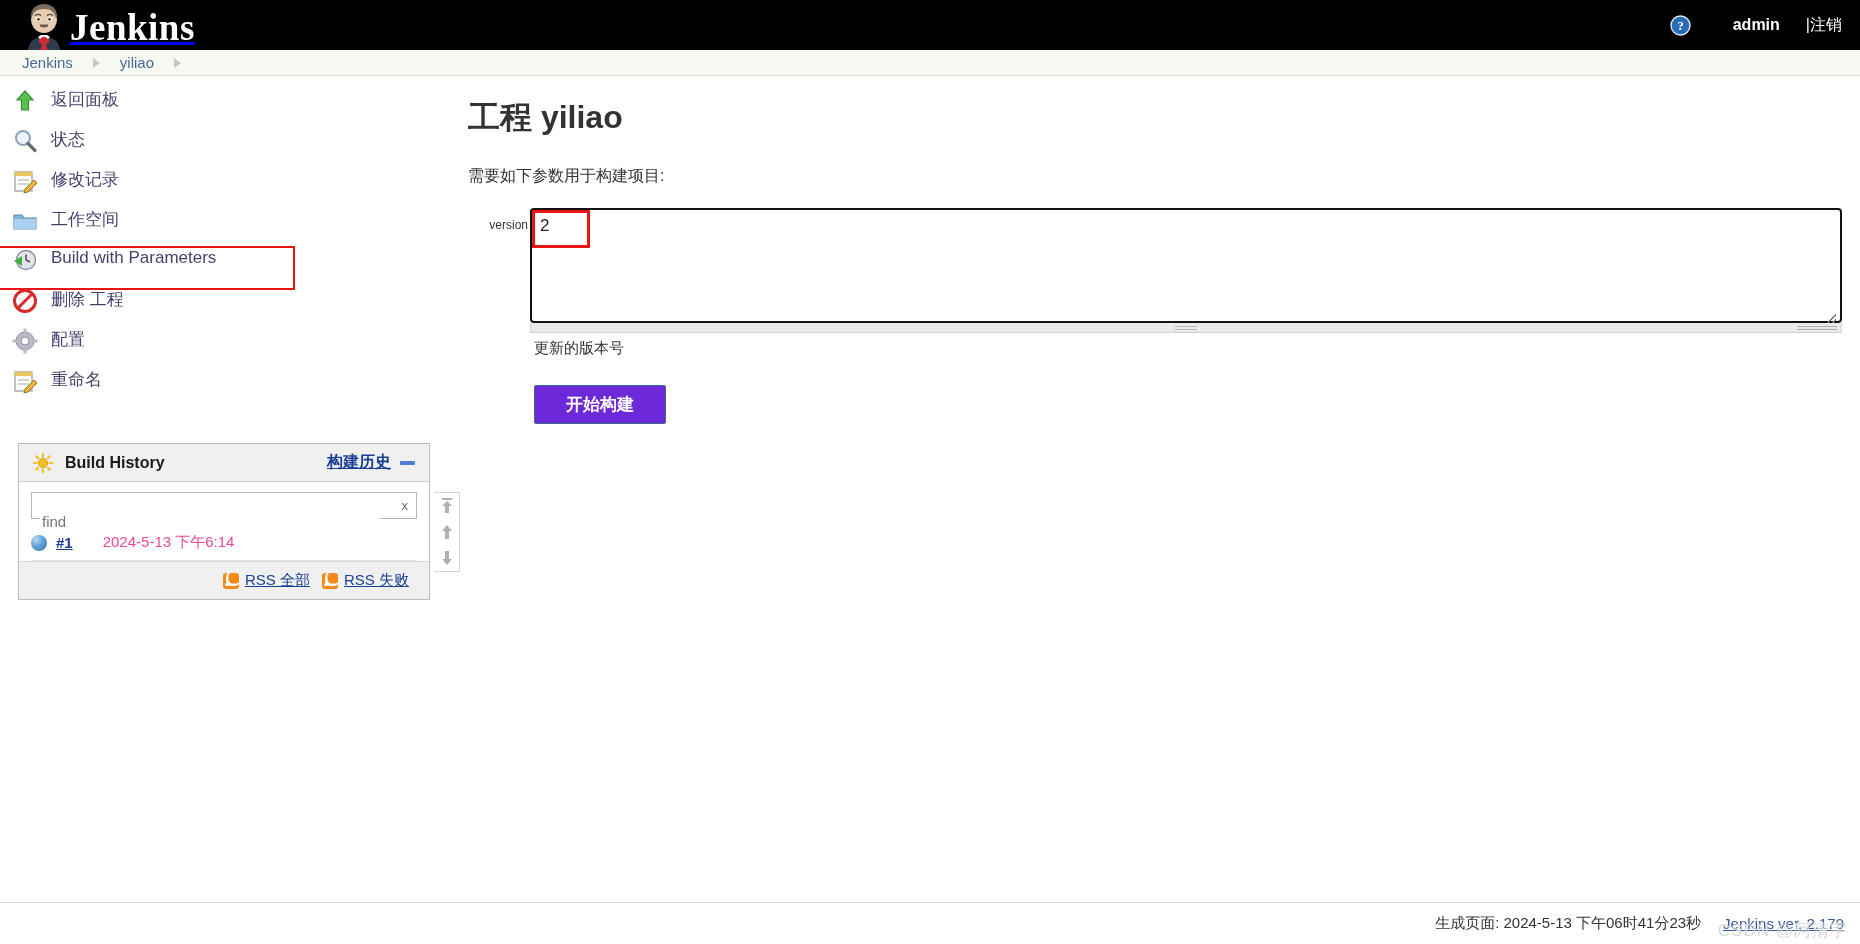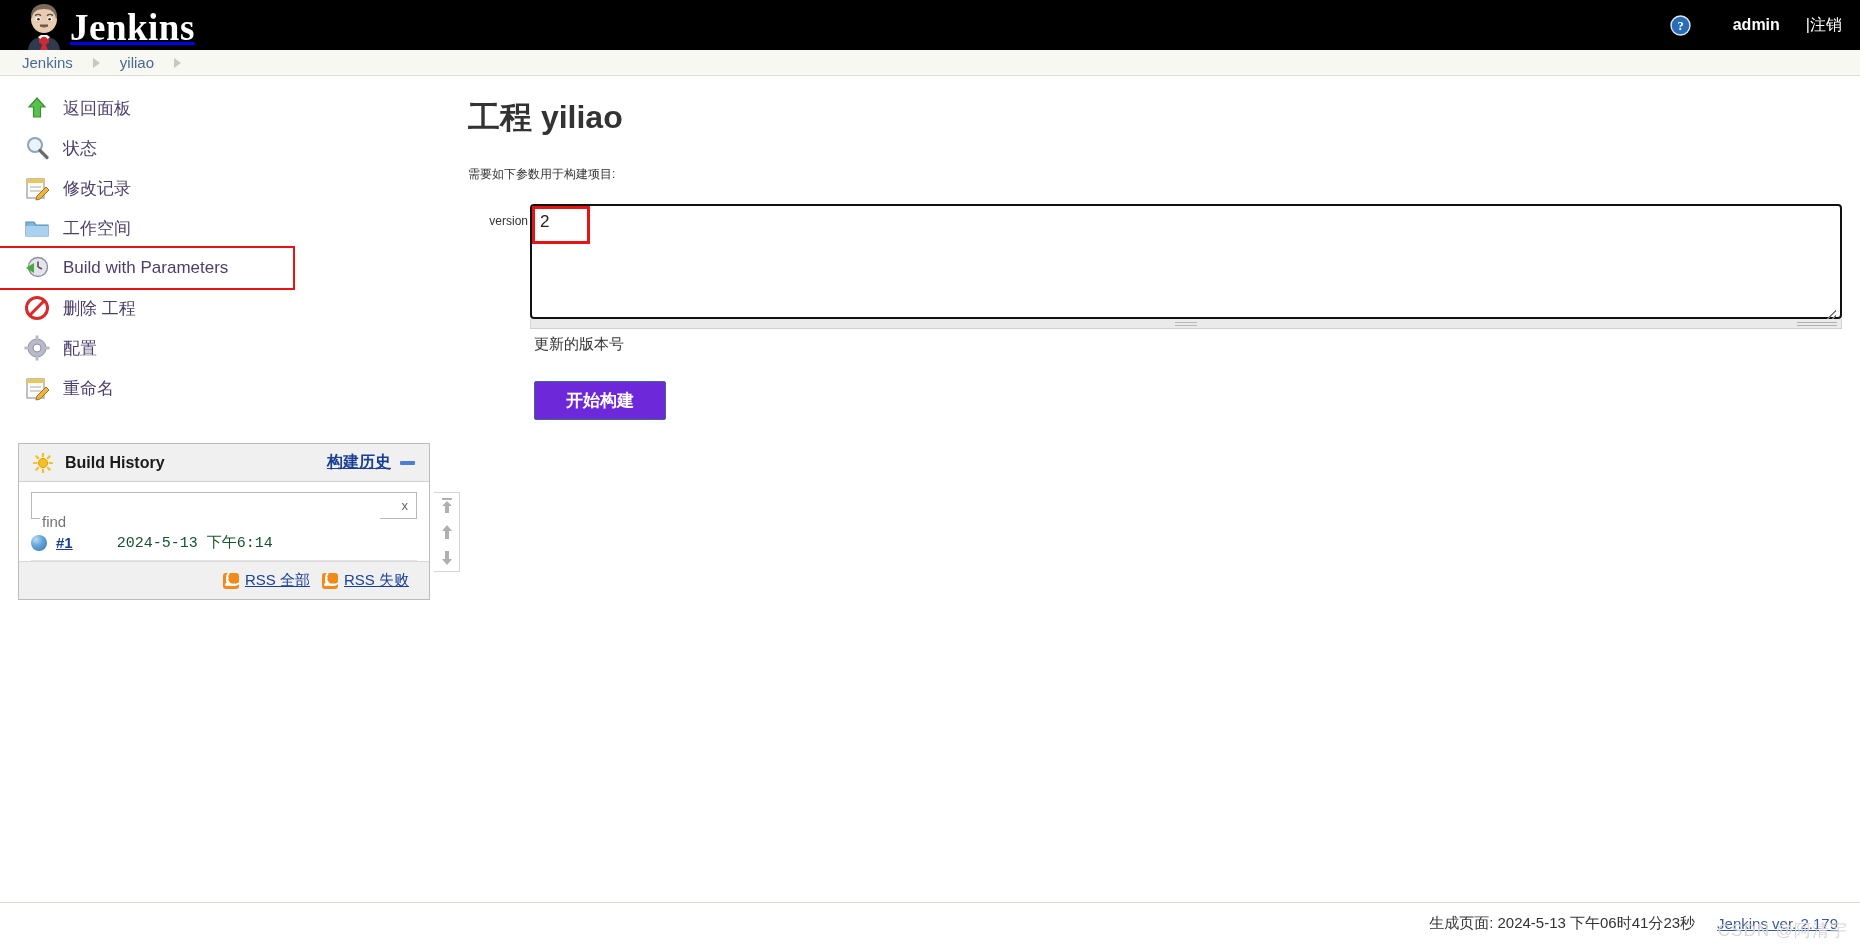--- a/index.html
+++ b/index.html
@@ -54,22 +54,22 @@
   .crumb { color: #4a6a96; font-size: 15px; text-decoration: none; }
   .crumb-sep {
     width: 0; height: 0; margin: 0 20px;
     border-left: 7px solid #c8c8c0;
     border-top: 5px solid transparent; border-bottom: 5px solid transparent;
   }
 
   
   .sidebar { position: absolute; left: 0; top: 88px; width: 460px; }
   .task {
-    display: flex; align-items: center; height: 40px;
-    padding-left: 24px; text-decoration: none;
+    display: flex; align-items: flex-start; height: 40px;
+    padding-left: 12px; text-decoration: none;
   }
   .task .ico { width: 26px; height: 26px; margin-right: 13px; flex: 0 0 26px; position: relative; }
   .task .lbl { color: #4a3f6b; font-size: 17px; }
   .task.highlight { outline: 2px solid #e81313; width: 293px; }
 
   
   .bh {
     position: absolute; left: 18px; top: 443px; width: 412px;
     border: 1px solid #bbbbbb; background: #ffffff;
   }
@@ -94,21 +94,21 @@
     margin-top: 32px;
   }
   .findbox .clearx { margin-left: auto; margin-right: 8px; font-size: 13px; color: #666; }
   .bh-row {
     display: flex; align-items: center; height: 36px;
     border-bottom: 1px solid #e4e4e4; margin-top: 6px;
   }
   .ball { width: 16px; height: 16px; border-radius: 50%; margin-right: 9px;
     background: radial-gradient(circle at 32% 28%, #bcdcf5 0%, #6aa9dd 38%, #2f6fa8 100%); }
   .bh-num { font-size: 15px; color: #1b3f94; font-weight: bold; text-decoration: underline; }
-  .bh-date { font-size: 15px; color: #14532d; margin-left: 44px; font-family: Liberation Mono, monospace; }
+  .bh-date { font-size: 15px; color: #ec4899; margin-left: 30px; }
   .bh-foot {
     background: #f0f0f0; border-top: 1px solid #d9d9d9; height: 38px;
     display: flex; align-items: center; justify-content: flex-end; padding-right: 14px; gap: 6px;
   }
   .rss-ico { width: 16px; height: 16px; border-radius: 3px; background: #f08a1b; position: relative; }
   .rss-ico::before, .rss-ico::after { content: ""; position: absolute; border: 2px solid #fff; border-radius: 50%;
     border-right-color: transparent; border-top-color: transparent; }
   .rss-ico::before { left: 3px; bottom: 3px; width: 7px; height: 7px; }
   .rss-ico::after { left: 3px; bottom: 3px; width: 12px; height: 12px; }
   .rss-dot { position: absolute; left: 2.5px; bottom: 2.5px; width: 3.5px; height: 3.5px; background: #fff; border-radius: 50%; }
@@ -118,21 +118,21 @@
   .arrows {
     position: absolute; left: 434px; top: 492px; width: 26px; height: 80px;
     background: #fff; border: 1px solid #d4d4d4; border-left: none;
     display: flex; flex-direction: column; align-items: center; justify-content: space-around;
   }
   .arw { width: 16px; height: 18px; position: relative; }
 
   
   .main { position: absolute; left: 468px; top: 96px; right: 18px; }
   .page-title { font-size: 32px; font-weight: bold; color: #333333; margin: 0 0 26px 0; }
-  .hint { font-size: 12px; color: #333333; margin-bottom: 21px; }
+  .hint { font-size: 16px; color: #333333; margin-bottom: 21px; }
 
   .param-row { display: flex; align-items: flex-start; }
   .param-name {
     font-size: 12px; color: #333; width: 62px; text-align: right;
     margin-top: 10px; margin-right: 2px; white-space: nowrap;
   }
   .ta-wrap { position: relative; flex: 1; }
   .ta {
     width: 1312px; height: 115px; border: 2px solid #111111; border-radius: 4px;
     background: #ffffff; font-size: 17px; color: #222; padding: 6px 8px;
@@ -168,21 +168,21 @@
     margin: 27px 0 0 66px; width: 132px; height: 39px;
     background: #6d28d9; color: #ffffff; font-size: 17px; font-weight: bold;
     border: 1px solid #3d6a84; border-radius: 2px; cursor: pointer;
     font-family: "Liberation Sans", sans-serif;
   }
 
   
   .footer {
     position: absolute; left: 0; bottom: 0; width: 1860px; height: 42px;
     border-top: 1px solid #dcdcd4; background: #ffffff;
-    display: flex; align-items: center; justify-content: flex-end; padding-right: 22px;
+    display: flex; align-items: center; justify-content: flex-end; padding-right: 16px;
   }
   .foot-text { font-size: 15px; color: #333333; }
   .foot-link { font-size: 15px; color: #3b5998; text-decoration: underline; margin-left: 22px; }
   .watermark {
     position: absolute; right: 12px; bottom: 2px;
     font-size: 17px; color: #d8d8d8; letter-spacing: 1px; pointer-events: none;
   }
 </style>
 </head>
 <body>

